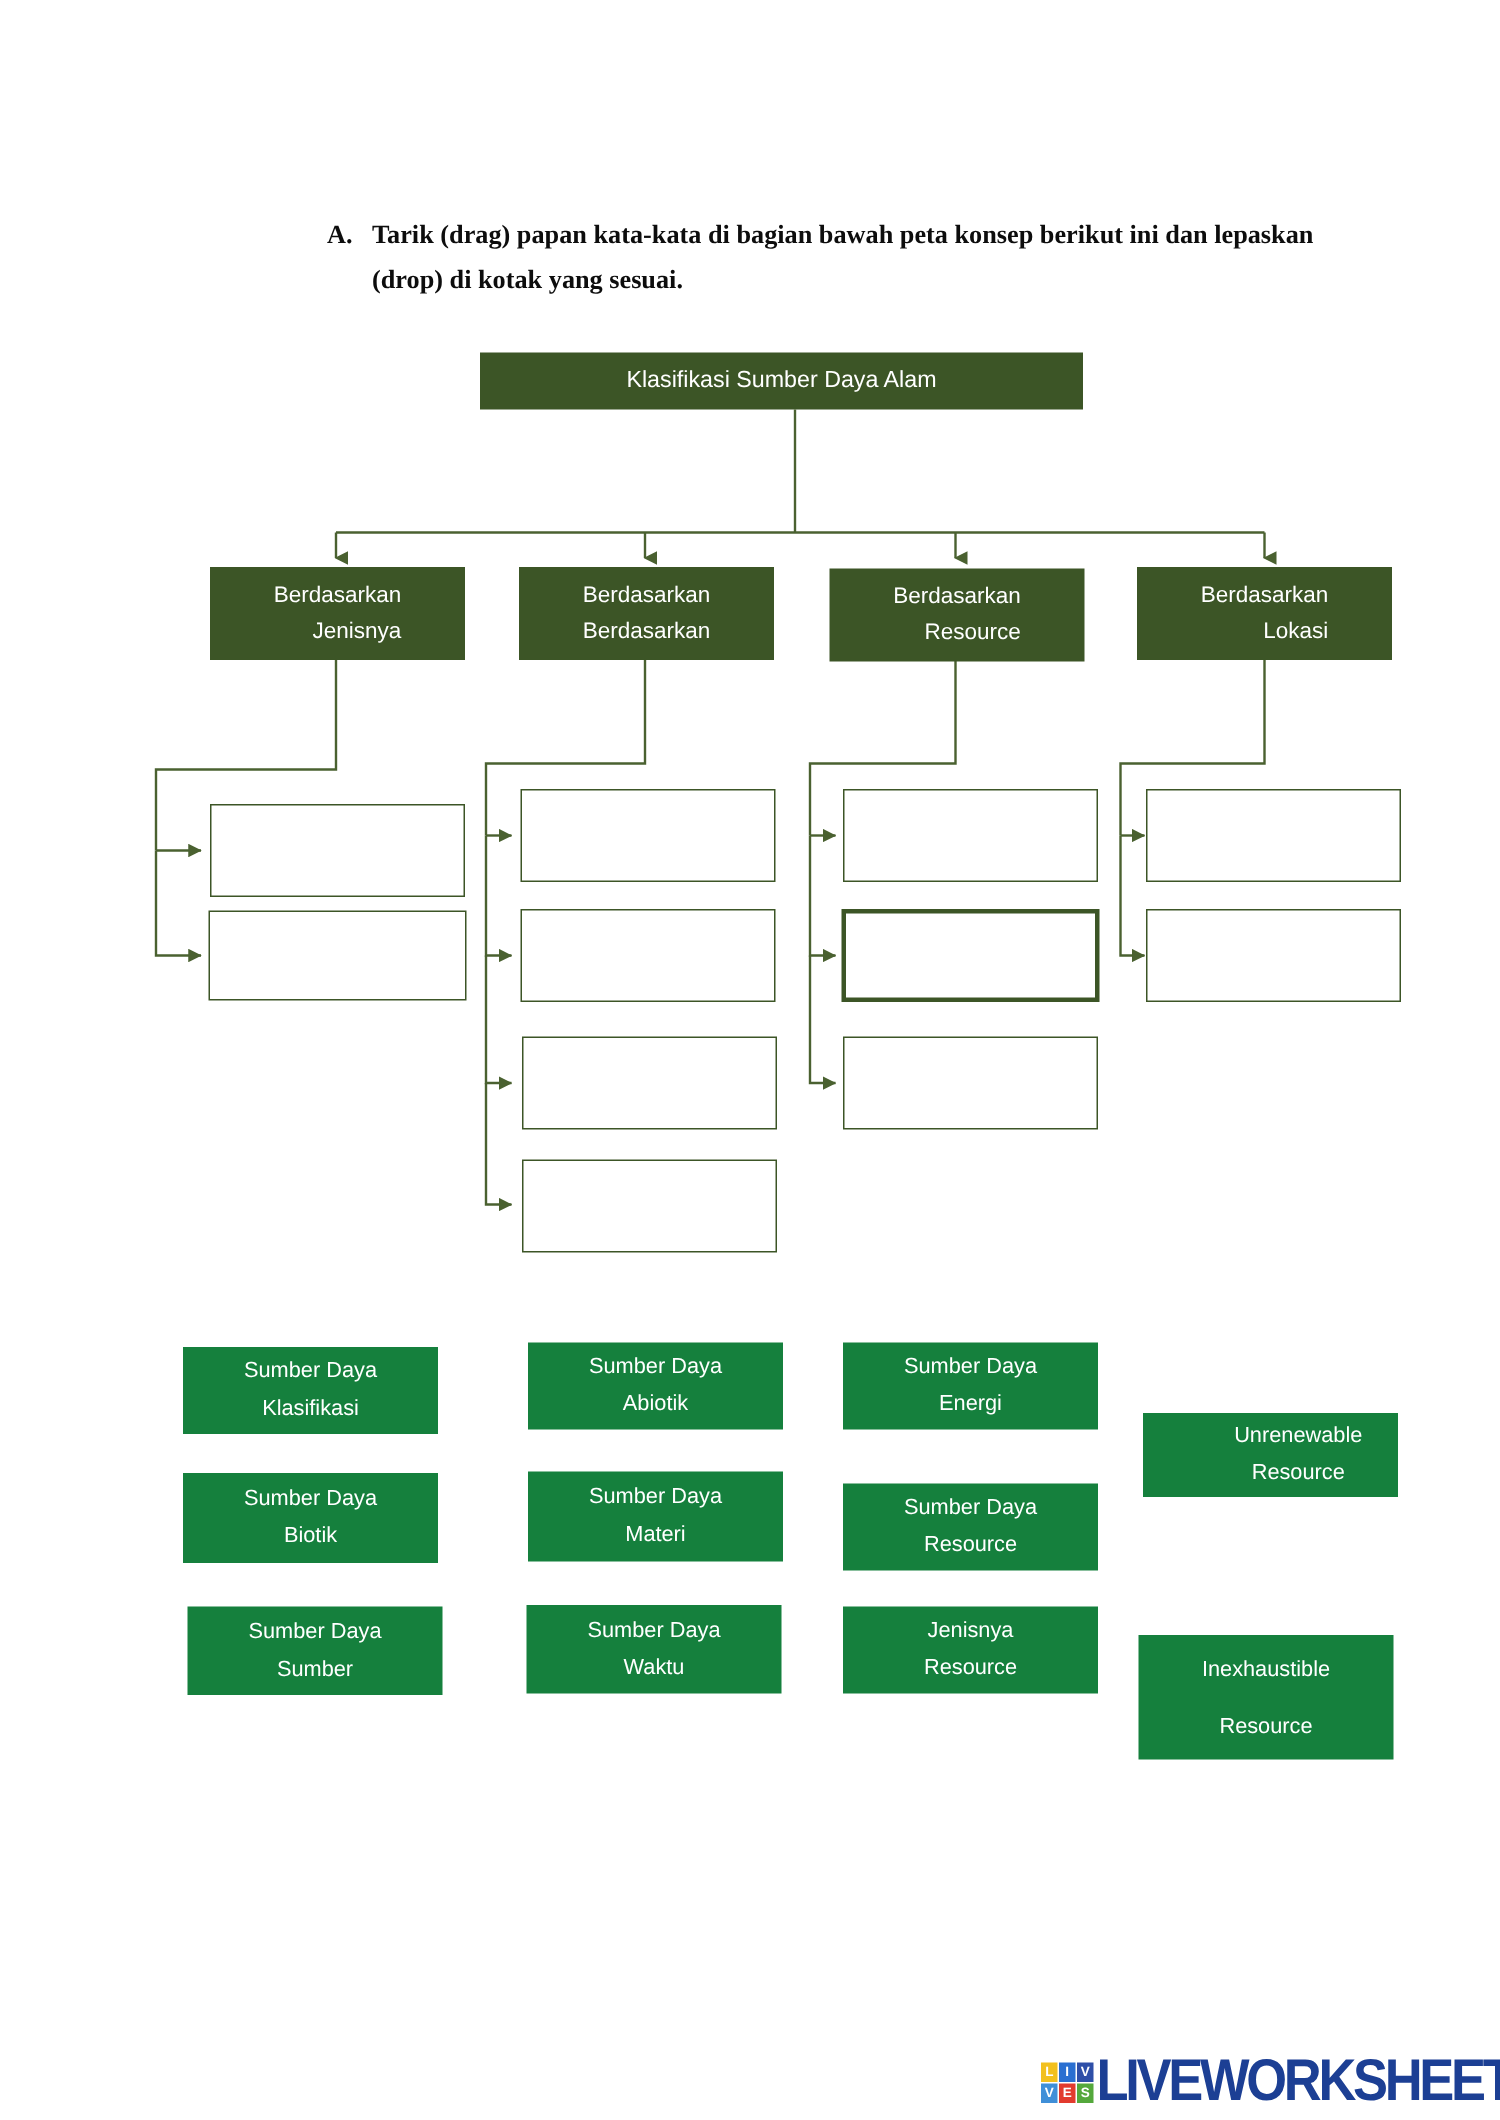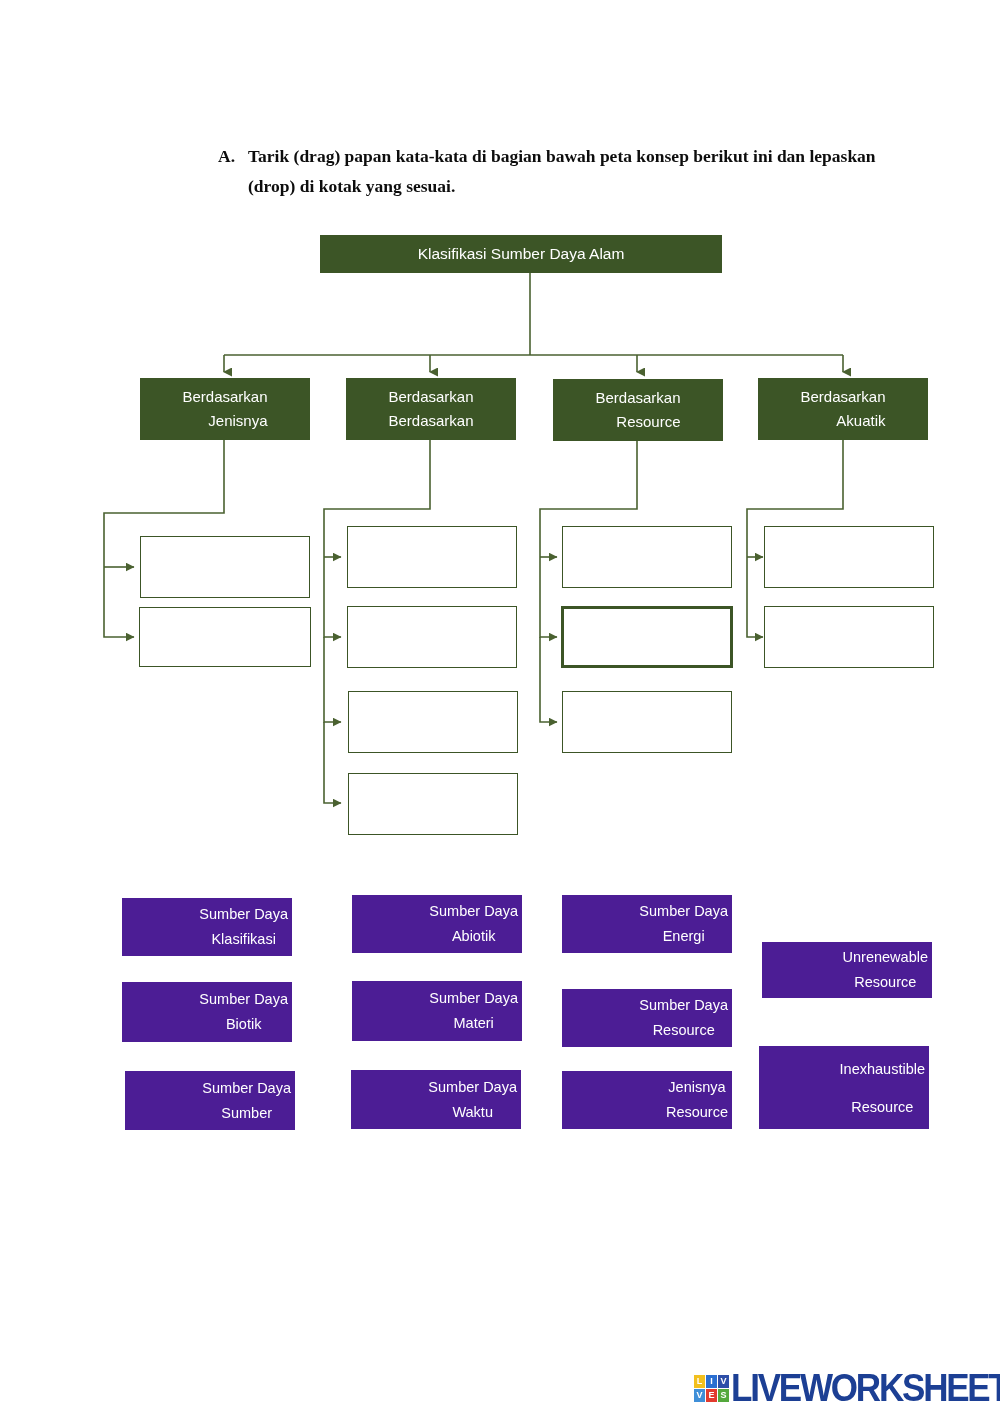--- a/index.html
+++ b/index.html
@@ -77,25 +77,25 @@
     border: 1.4px solid #3c5526;
     box-sizing: border-box;
   }
   .dropbox.thick {
     border-width: 3px;
   }
 
   
   .tile {
     position: absolute;
-    background: #4c1d95;
+    background: #15803d;
     color: #ffffff;
     display: flex;
     align-items: center;
-    justify-content: flex-end;
+    justify-content: center;
     text-align: center;
     font-size: 14.5px;
     line-height: 25px;
     box-sizing: border-box;
     padding: 2px 4px;
   }
   .tile.loose {
     line-height: 38px;
   }
 
@@ -213,21 +213,21 @@
   <div class="node" style="left:553px; top:379px; width:170px; height:62px;">
     <span>
       <span>Berdasarkan</span><br>
       <span>Resource</span>
     </span>
   </div>
 
   <div class="node" style="left:758px; top:378px; width:170px; height:62px;">
     <span>
       <span>Berdasarkan</span><br>
-      <span>Akuatik</span>
+      <span>Lokasi</span>
     </span>
   </div>
 
   <div class="dropbox" style="left:140px; top:536px; width:170px; height:62px;"></div>
   <div class="dropbox" style="left:139px; top:607px; width:172px; height:60px;"></div>
 
   <div class="dropbox" style="left:347px; top:526px; width:170px; height:62px;"></div>
   <div class="dropbox" style="left:347px; top:606px; width:170px; height:62px;"></div>
   <div class="dropbox" style="left:348px; top:691px; width:170px; height:62px;"></div>
   <div class="dropbox" style="left:348px; top:773px; width:170px; height:62px;"></div>
@@ -295,21 +295,21 @@
       <span>Resource</span>
     </span>
   </div>
 
   <div class="tile" style="left:762px; top:942px; width:170px; height:56px;padding-left:41px;">
     <span>
       <span>Unrenewable</span><br>
       <span>Resource</span>
     </span>
   </div>
-  <div class="tile loose" style="left:759px; top:1046px; width:170px; height:83px;">
+  <div class="tile loose" style="left:759px; top:1090px; width:170px; height:83px;">
     <span>
       <span>Inexhaustible</span><br>
       <span>Resource</span>
     </span>
   </div>
 
   <div id="logo">
     <span class="logo-blocks">
       <span style="background:#f2c01e;">L</span>
       <span style="background:#2a6fd1;">I</span>

